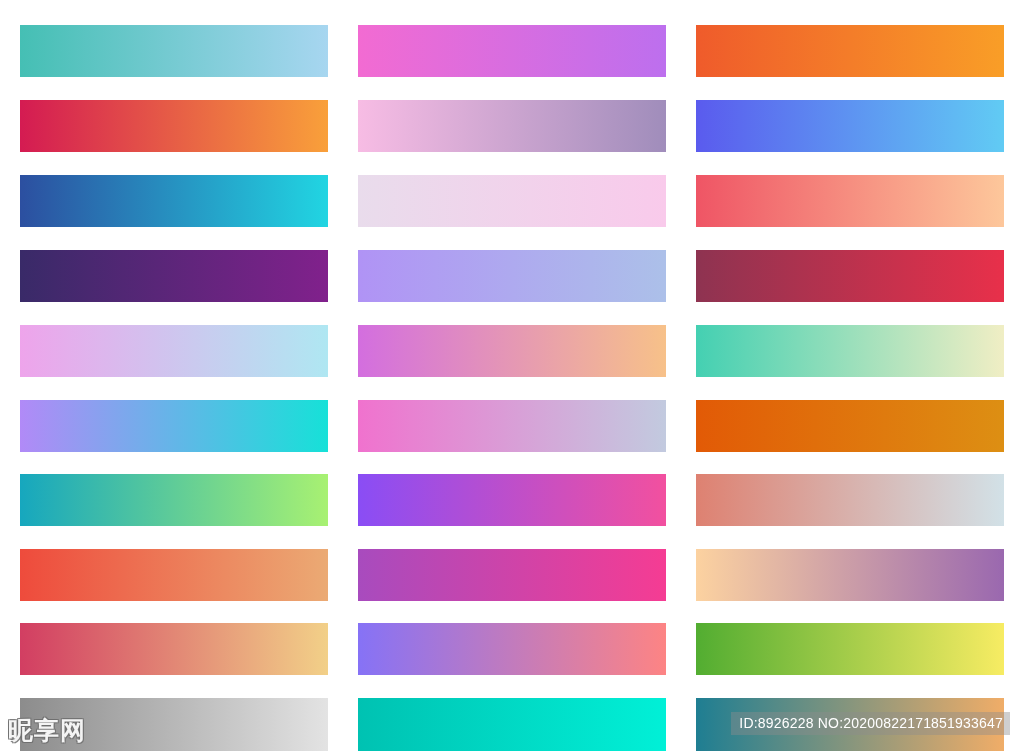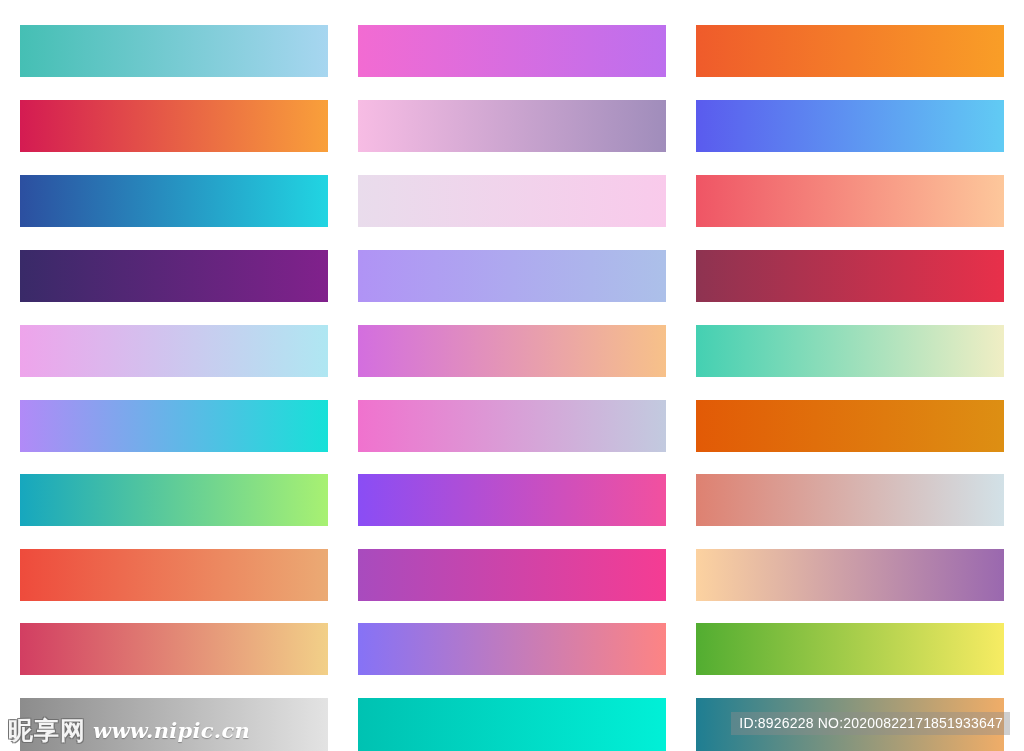--- a/index.html
+++ b/index.html
@@ -129,16 +129,15 @@
     <div class="gradient-swatch col-1 row-9" style="background: linear-gradient(90deg, rgb(210, 62, 98) 0%, rgb(242, 208, 136) 100%);"></div>
     <div class="gradient-swatch col-2 row-9" style="background: linear-gradient(90deg, rgb(134, 114, 246) 0%, rgb(253, 132, 132) 100%);"></div>
     <div class="gradient-swatch col-3 row-9" style="background: linear-gradient(90deg, rgb(82, 173, 49) 0%, rgb(247, 236, 99) 100%);"></div>
     <div class="gradient-swatch col-1 row-10" style="background: linear-gradient(90deg, rgb(140, 140, 140) 0%, rgb(227, 227, 227) 100%);"></div>
     <div class="gradient-swatch col-2 row-10" style="background: linear-gradient(90deg, rgb(0, 194, 178) 0%, rgb(1, 240, 215) 100%);"></div>
     <div class="gradient-swatch col-3 row-10" style="background: linear-gradient(90deg, rgb(30, 126, 146) 0%, rgb(240, 173, 104) 100%);"></div>
   </div>
 
 <div id="watermark-logo">
   <span class="cn-mark">昵享网</span>
-  <span class="cn-url">www.nipic.cn</span>
 </div>
 
 <div id="id-watermark">ID:8926228 NO:20200822171851933647</div>
 
 </body></html>

